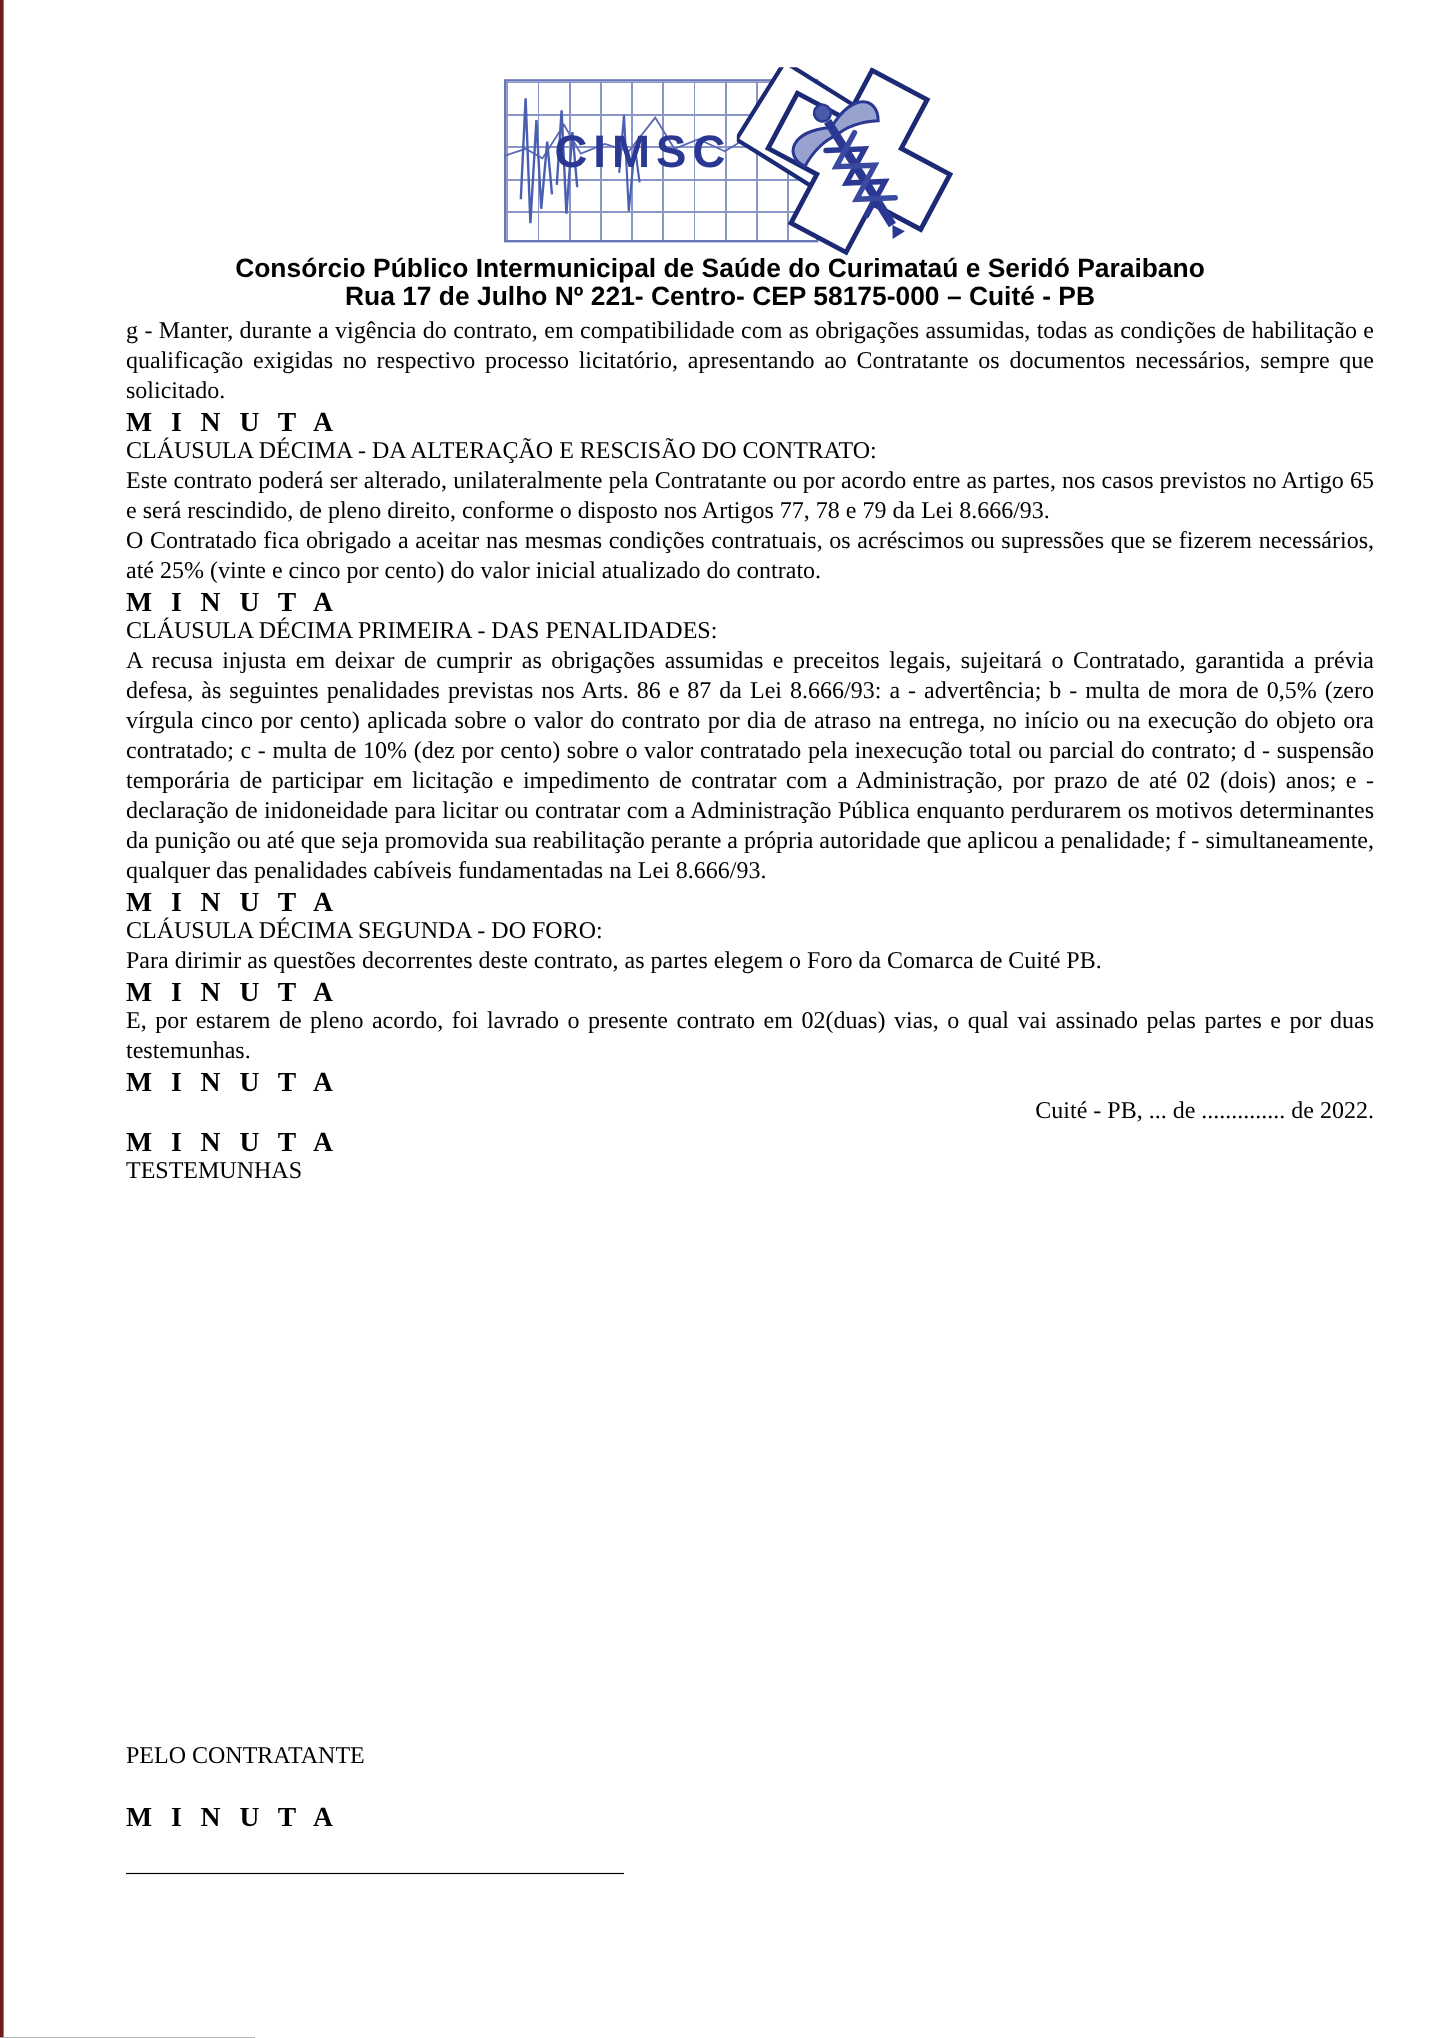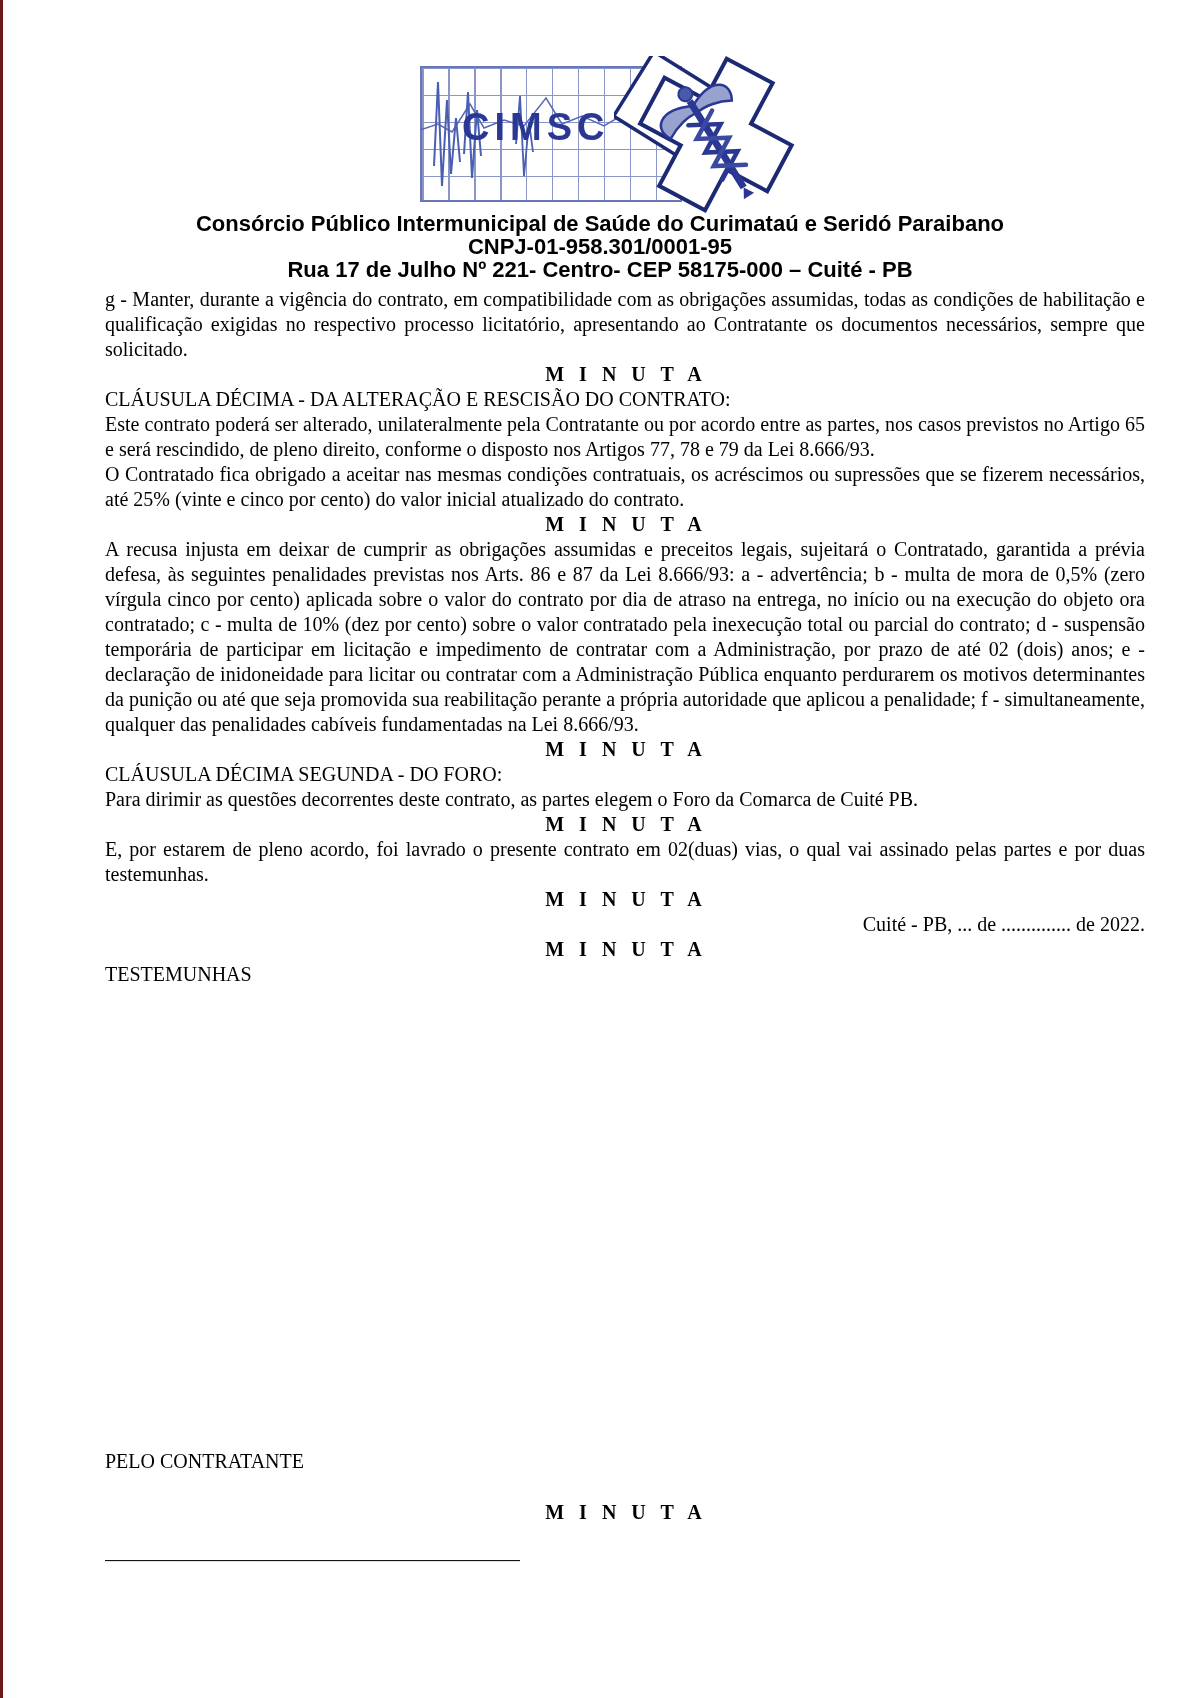--- a/index.html
+++ b/index.html
@@ -55,23 +55,23 @@
 
   
   .doc {
     margin:6px 55px 0 105px;   
     width:1040px;
     font-size:20px; line-height:25px;
   }
   .doc p.just { text-align:justify; }
   .doc p.title { text-align:left; }
   .minuta {
-    text-align:center;
+    text-align:left;
     font-weight:bold;
-    font-size:20px;
+    font-size:23px;
     letter-spacing:3px;
     word-spacing:4px;
   }
 
   
   .row { display:flex;flex-direction:column; }
   .col-l { width:487px; flex:0 0 487px; }
   .col-r { flex:1; }
   .sigline {
     display:inline-block;
@@ -117,33 +117,33 @@
         <line x1="0" y1="-46" x2="0" y2="56" stroke="#2b3893" stroke-width="7"></line>
         <path d="M0,56 l -6,10 h 12 z" fill="#2b3893"></path>
         <path d="M -14,-26 Q 0,-18 14,-10 Q 0,-2 -14,6 Q 0,14 14,22 Q 0,30 -14,38" fill="none" stroke="#2b3893" stroke-width="4.5" stroke-linecap="round"></path>
         <path d="M 14,-26 Q 0,-18 -14,-10 Q 0,-2 14,6 Q 0,14 -14,22 Q 0,30 14,38" fill="none" stroke="#3a4aa0" stroke-width="4.5" stroke-linecap="round"></path>
       </g>
     </svg>
   </div>
 
   <div class="hdr">
     <div>Consórcio Público Intermunicipal de Saúde do  Curimataú e Seridó Paraibano</div>
-    <div>CNPJ-01-958.301/0001-95</div>
     <div>Rua 17 de Julho Nº 221- Centro- CEP 58175-000 – Cuité - PB</div>
   </div>
 
   <div class="doc">
     <p class="just">g - Manter, durante a vigência do contrato, em compatibilidade com as obrigações assumidas, todas as condições de habilitação e qualificação exigidas no respectivo processo licitatório, apresentando ao Contratante os documentos necessários, sempre que solicitado.</p>
     <p class="minuta">M I N U T A</p>
 
     <p class="title">CLÁUSULA DÉCIMA - DA ALTERAÇÃO E RESCISÃO DO CONTRATO:</p>
     <p class="just">Este contrato poderá ser alterado, unilateralmente pela Contratante ou por acordo entre as partes, nos casos previstos no Artigo 65 e será rescindido, de pleno direito, conforme o disposto nos Artigos 77, 78 e 79 da Lei 8.666/93.</p>
     <p class="just">O Contratado fica obrigado a aceitar nas mesmas condições contratuais, os acréscimos ou supressões que se fizerem necessários, até 25% (vinte e cinco por cento) do valor inicial atualizado do contrato.</p>
     <p class="minuta">M I N U T A</p>
 
+    <p class="title">CLÁUSULA DÉCIMA PRIMEIRA - DAS PENALIDADES:</p>
     <p class="just">A recusa injusta em deixar de cumprir as obrigações assumidas e preceitos legais, sujeitará o Contratado, garantida a prévia defesa, às seguintes penalidades previstas nos Arts. 86 e 87 da Lei 8.666/93: a - advertência; b - multa de mora de 0,5% (zero vírgula cinco por cento) aplicada sobre o valor do contrato por dia de atraso na entrega, no início ou na execução do objeto ora contratado; c - multa de 10% (dez por cento) sobre o valor contratado pela inexecução total ou parcial do contrato; d - suspensão temporária de participar em licitação e impedimento de contratar com a Administração, por prazo de até 02 (dois) anos; e - declaração de inidoneidade para licitar ou contratar com a Administração Pública enquanto perdurarem os motivos determinantes da punição ou até que seja promovida sua reabilitação perante a própria autoridade que aplicou a penalidade; f - simultaneamente, qualquer das penalidades cabíveis fundamentadas na Lei 8.666/93.</p>
     <p class="minuta">M I N U T A</p>
 
     <p class="title">CLÁUSULA DÉCIMA SEGUNDA - DO FORO:</p>
     <p class="just">Para dirimir as questões decorrentes deste contrato, as partes elegem o Foro da Comarca de Cuité PB.</p>
     <p class="minuta">M I N U T A</p>
 
     <p class="just">E, por estarem de pleno acordo, foi lavrado o presente contrato em 02(duas) vias, o qual vai assinado pelas partes e por duas testemunhas.</p>
     <p class="minuta">M I N U T A</p>
 

